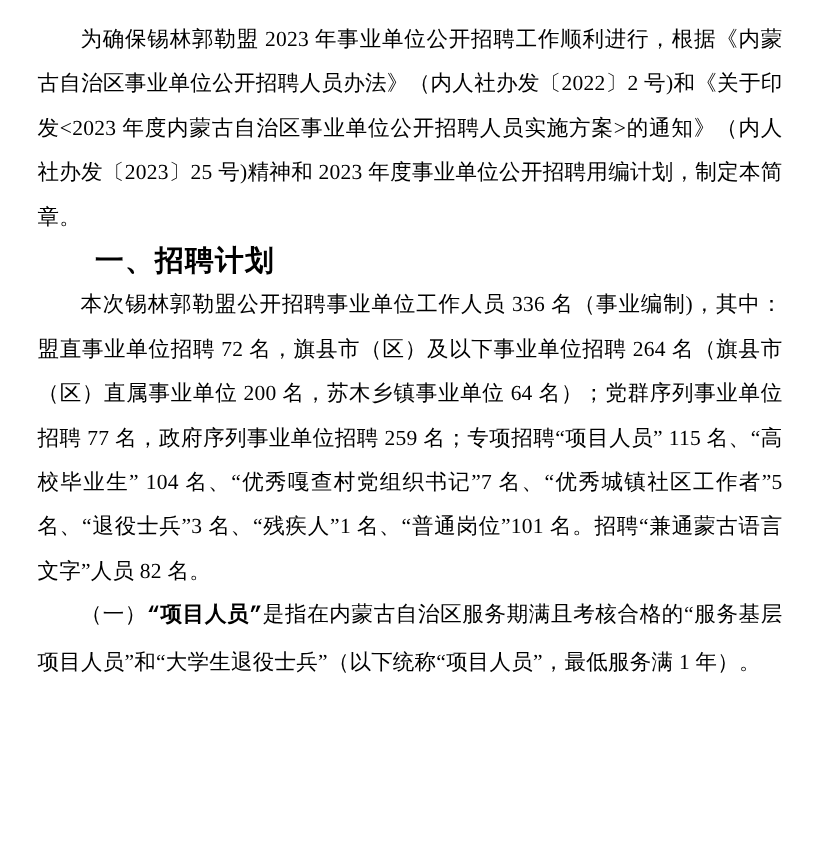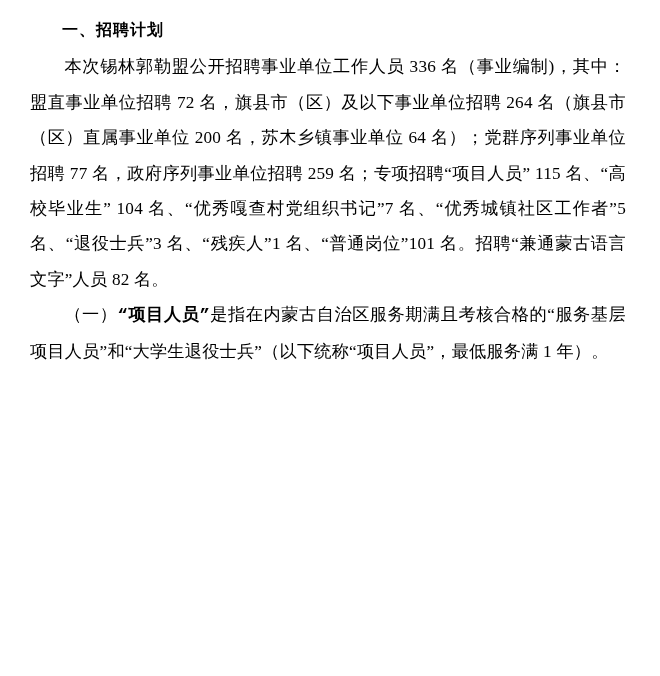--- a/index.html
+++ b/index.html
@@ -31,38 +31,41 @@
   }
   p {
     margin: 0;
   }
   .indent {
     text-indent: 2em;
   }
   .heading {
     text-indent: 2em;
     font-weight: bold;
-    font-family: Liberation Mono, monospace;
+    font-family: Liberation Serif, serif;
     letter-spacing: 1px;
-    font-size: 16px;
+    font-size: 23px;
   }
   .b {
     font-weight: bold;
     font-family: Liberation Mono, monospace;
   }
   .bs {
     font-weight: bold;
   }
 </style>
 </head>
 <body>
 
 <div class="page">
   <div class="doc-body">
 
+    <p class="indent">
+      <span>为确保锡林郭勒盟 2023 年事业单位公开招聘工作顺利进行，根据《内蒙古自治区事业单位公开招聘人员办法》（内人社办发〔2022〕2 号)和《关于印发&lt;2023 年度内蒙古自治区事业单位公开招聘人员实施方案&gt;的通知》（内人社办发〔2023〕25 号)精神和 2023 年度事业单位公开招聘用编计划，制定本简章。</span>
+    </p>
 
     <p class="heading">
       <span>一、招聘计划</span>
     </p>
 
     <p class="indent">
       <span>本次锡林郭勒盟公开招聘事业单位工作人员 336 名（事业编制)，其中：盟直事业单位招聘 72 名，旗县市（区）及以下事业单位招聘 264 名（旗县市（区）直属事业单位 200 名，苏木乡镇事业单位 64 名）；党群序列事业单位招聘 77 名，政府序列事业单位招聘 259 名；专项招聘“项目人员” 115 名、“高校毕业生” 104 名、“优秀嘎查村党组织书记”7 名、“优秀城镇社区工作者”5 名、“退役士兵”3 名、“残疾人”1 名、“普通岗位”101 名。招聘“兼通蒙古语言文字”人员 82 名。</span>
     </p>
 
     <p class="indent">

